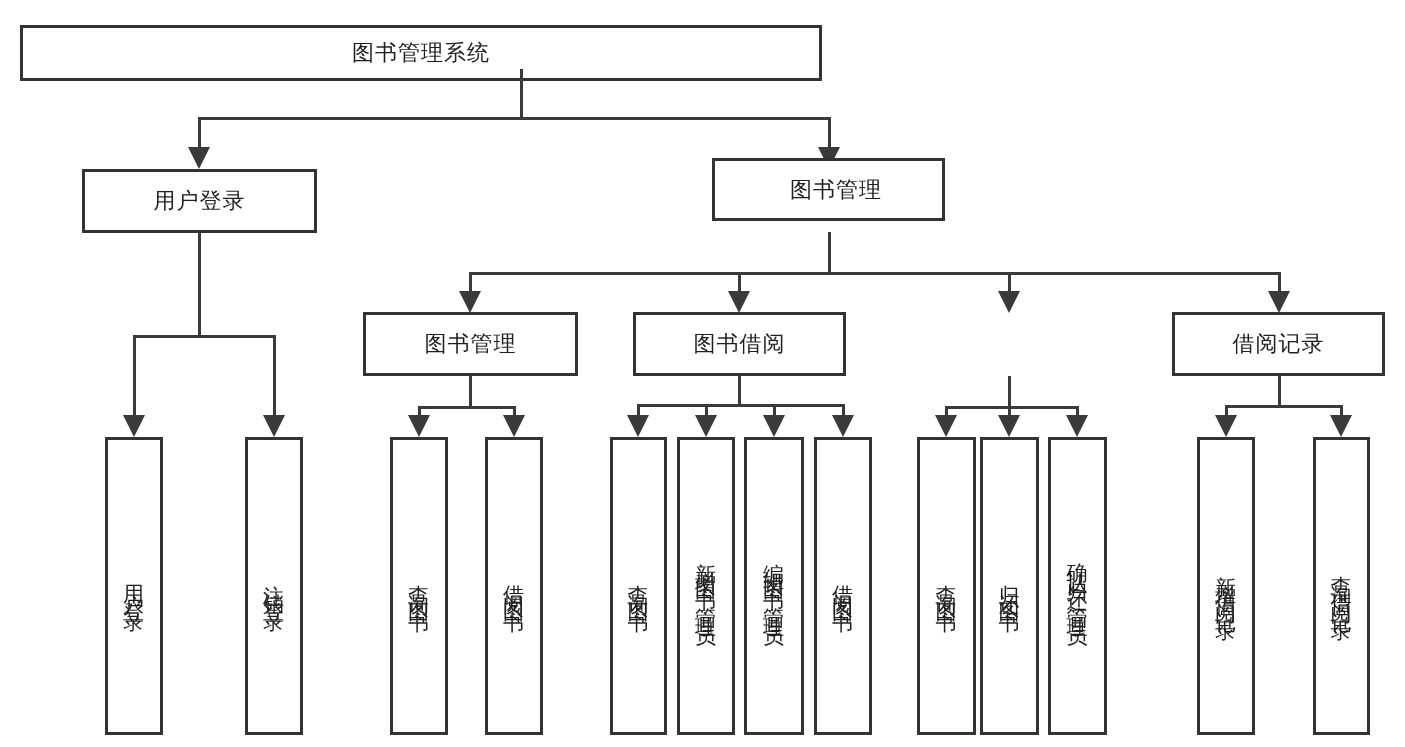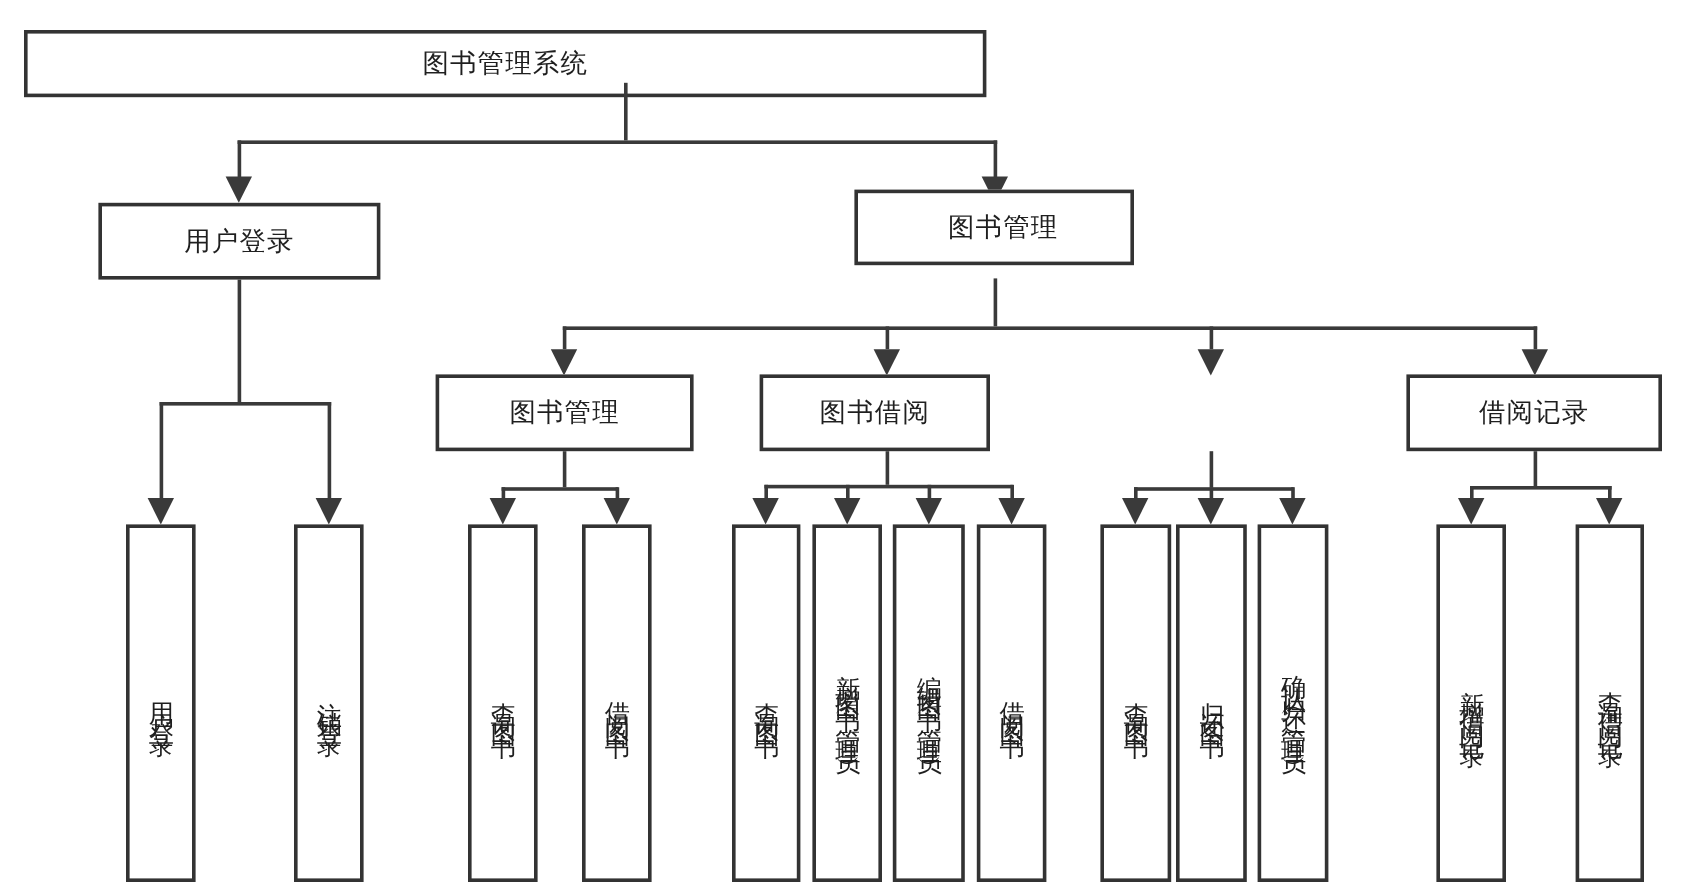--- a/index.html
+++ b/index.html
@@ -69,21 +69,21 @@
   <div class="vl" style="left:738px;top:272px;height:19px;"></div>
   <div class="arr" style="left:728px;top:291px;"></div>
   <div class="vl" style="left:1008px;top:272px;height:19px;"></div>
   <div class="arr" style="left:998px;top:291px;"></div>
   <div class="vl" style="left:1278px;top:272px;height:19px;"></div>
   <div class="arr" style="left:1268px;top:291px;"></div>
 
   <div class="node" style="left:363px;top:312px;width:215px;height:64px;">
     <span class="lbl">图书管理</span>
   </div>
-  <div class="node" style="left:633px;top:312px;width:192px;height:64px;">
+  <div class="node" style="left:633px;top:312px;width:213px;height:64px;">
     <span class="lbl">图书借阅</span>
   </div>
   <div class="node" style="left:1172px;top:312px;width:213px;height:64px;">
     <span class="lbl">借阅记录</span>
   </div>
 
   <div class="vl" style="left:469px;top:376px;height:30px;"></div>
   <div class="hl" style="left:418px;top:406px;width:97px;"></div>
   <div class="vl" style="left:418px;top:406px;height:9px;"></div>
   <div class="arr" style="left:408px;top:415px;"></div>

